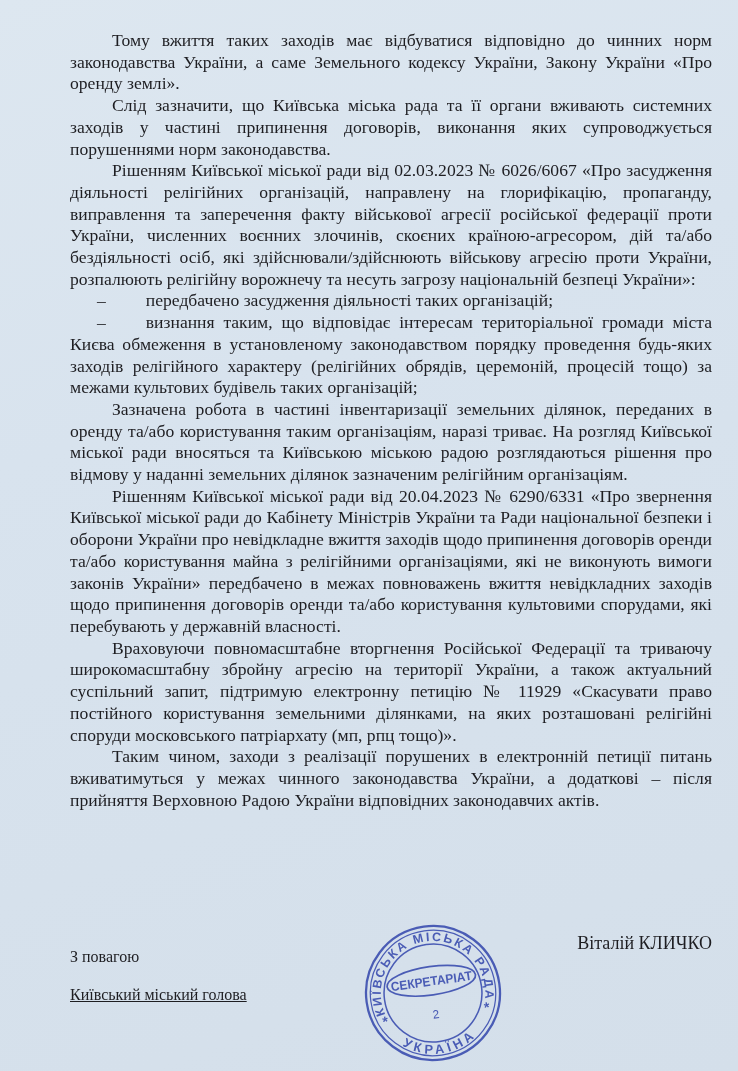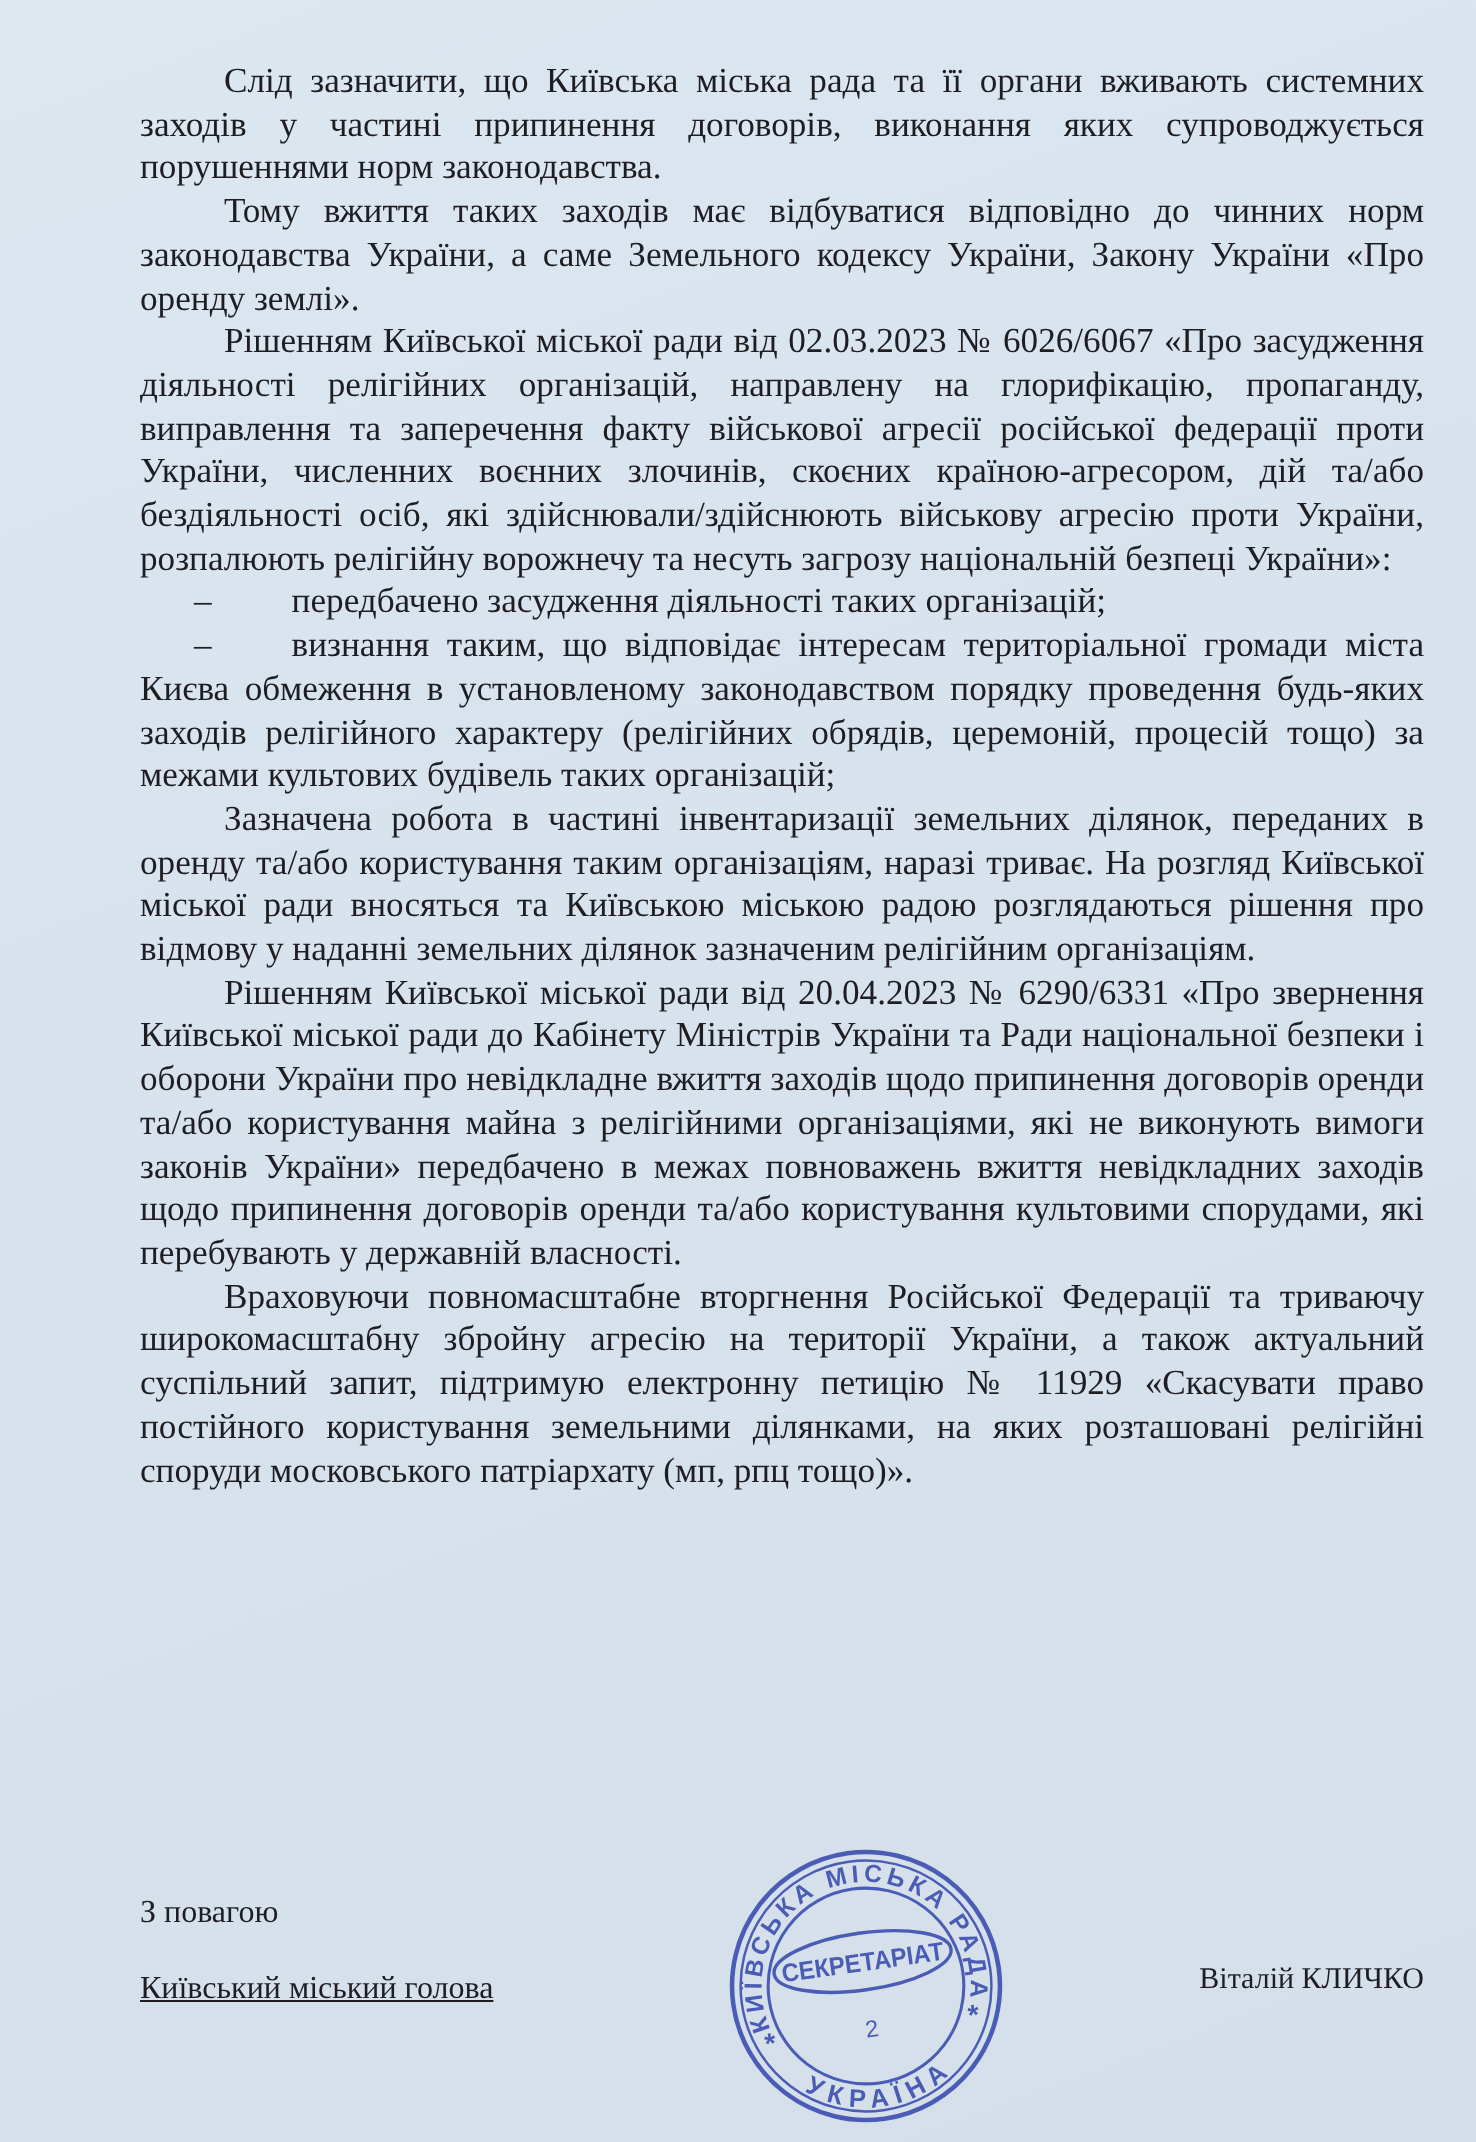--- a/index.html
+++ b/index.html
@@ -32,23 +32,23 @@
   p.bullet{text-indent:27px;}
   .dash-gap{display:inline-block;width:40px;}
   .closing{
     position:absolute;left:70px;
     color:var(--ink,#1e1e22);
     font-size:16px;line-height:22px;
   }
   .salutation{top:946px;}
   .signer-title{top:984px;text-decoration:underline;}
   .signer-name{
-    position:absolute;right:26px;top:979px;
+    position:absolute;right:26px;top:932px;
     color:var(--ink,#1e1e22);
-    font-size:15px;line-height:22px;text-align:center;
+    font-size:18px;line-height:22px;text-align:center;
   }
   .stamp{
     position:absolute;
     left:357px;top:917px;
     width:152px;height:152px;
     color:var(--stamp,#4a5cc0);
     mix-blend-mode:multiply;
     opacity:0.92;
   }
   .stamp .st-txt{
@@ -61,28 +61,29 @@
   .stamp .star{font-size:15px;font-weight:bold;}
   .stamp .center-label{font-size:13.5px;}
   .stamp .stamp-number{font-size:12.5px;font-weight:normal;}
 </style>
 </head>
 <body>
 
 <div class="page">
 
   <div class="doc-body">
+    <p class="para">Тому вжиття таких заходів має відбуватися відповідно до чинних норм законодавства України, а саме Земельного кодексу України, Закону України «Про оренду землі».</p>
     <p class="para">Слід зазначити, що Київська міська рада та її органи вживають системних заходів у частині припинення договорів, виконання яких супроводжується порушеннями норм законодавства.</p>
-    <p class="para">Тому вжиття таких заходів має відбуватися відповідно до чинних норм законодавства України, а саме Земельного кодексу України, Закону України «Про оренду землі».</p>
     <p class="para">Рішенням Київської міської ради від 02.03.2023 № 6026/6067 «Про засудження діяльності релігійних організацій, направлену на глорифікацію, пропаганду, виправлення та заперечення факту військової агресії російської федерації проти України, численних воєнних злочинів, скоєних країною-агресором, дій та/або бездіяльності осіб, які здійснювали/здійснюють військову агресію проти України, розпалюють релігійну ворожнечу та несуть загрозу національній безпеці України»:</p>
     <p class="bullet"><span class="dash-glyph">–</span><span class="dash-gap"></span><span>передбачено засудження діяльності таких організацій;</span></p>
     <p class="bullet"><span class="dash-glyph">–</span><span class="dash-gap"></span><span>визнання таким, що відповідає інтересам територіальної громади міста Києва обмеження в установленому законодавством порядку проведення будь-яких заходів релігійного характеру (релігійних обрядів, церемоній, процесій тощо) за межами культових будівель таких організацій;</span></p>
     <p class="para">Зазначена робота в частині інвентаризації земельних ділянок, переданих в оренду та/або користування таким організаціям, наразі триває. На розгляд Київської міської ради вносяться та Київською міською радою розглядаються рішення про відмову у наданні земельних ділянок зазначеним релігійним організаціям.</p>
     <p class="para">Рішенням Київської міської ради від 20.04.2023 № 6290/6331 «Про звернення Київської міської ради до Кабінету Міністрів України та Ради національної безпеки і оборони України про невідкладне вжиття заходів щодо припинення договорів оренди та/або користування майна з релігійними організаціями, які не виконують вимоги законів України» передбачено в межах повноважень вжиття невідкладних заходів щодо припинення договорів оренди та/або користування культовими спорудами, які перебувають у державній власності.</p>
     <p class="para">Враховуючи повномасштабне вторгнення Російської Федерації та триваючу широкомасштабну збройну агресію на території України, а також актуальний суспільний запит, підтримую електронну петицію № 11929 «Скасувати право постійного користування земельними ділянками, на яких розташовані релігійні споруди московського патріархату (мп, рпц тощо)».</p>
+    <p class="para">Таким чином, заходи з реалізації порушених в електронній петиції питань вживатимуться у межах чинного законодавства України, а додаткові – після прийняття Верховною Радою України відповідних законодавчих актів.</p>
   </div>
 
   <div class="closing salutation">З повагою</div>
   <div class="closing signer-title">Київський міський голова</div>
   <div class="signer-name">Віталій КЛИЧКО</div>
 
   <svg class="stamp" viewBox="0 0 160 160" aria-hidden="true">
     <g transform="rotate(-8 80 80)">
       <circle cx="80" cy="80" r="70.5" fill="none" stroke="currentColor" stroke-width="2.4"></circle>
       <circle cx="80" cy="80" r="66" fill="none" stroke="currentColor" stroke-width="1.3"></circle>

